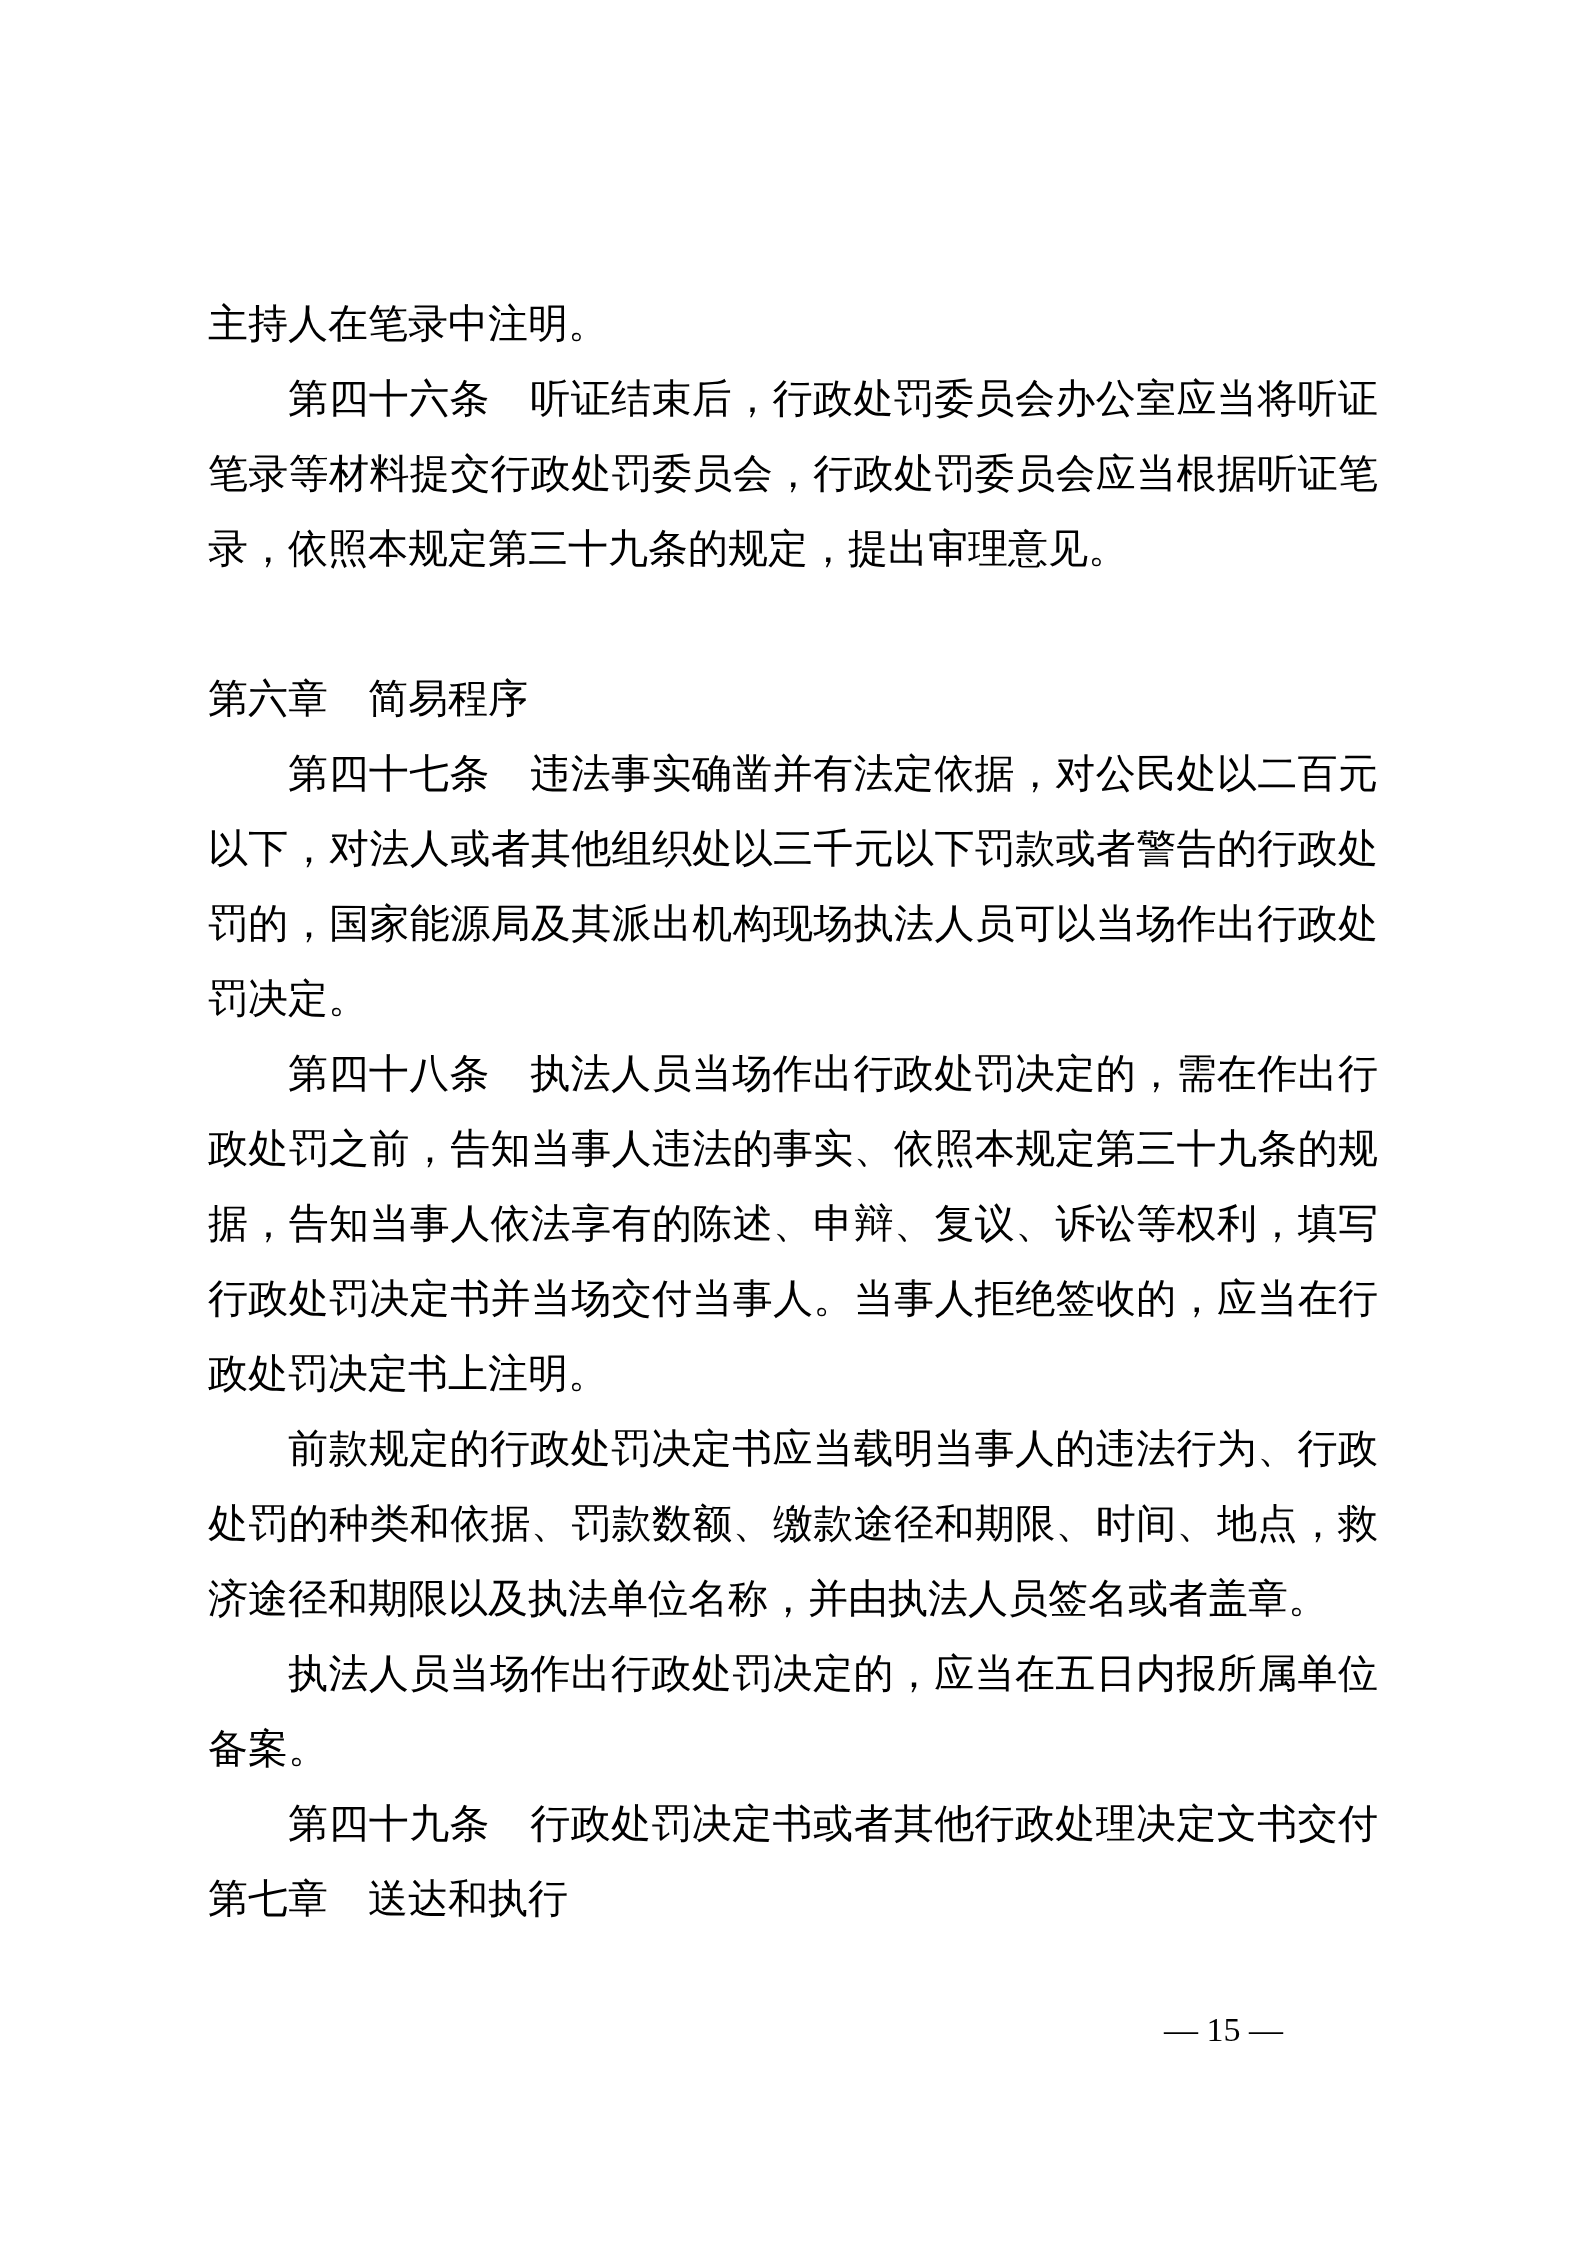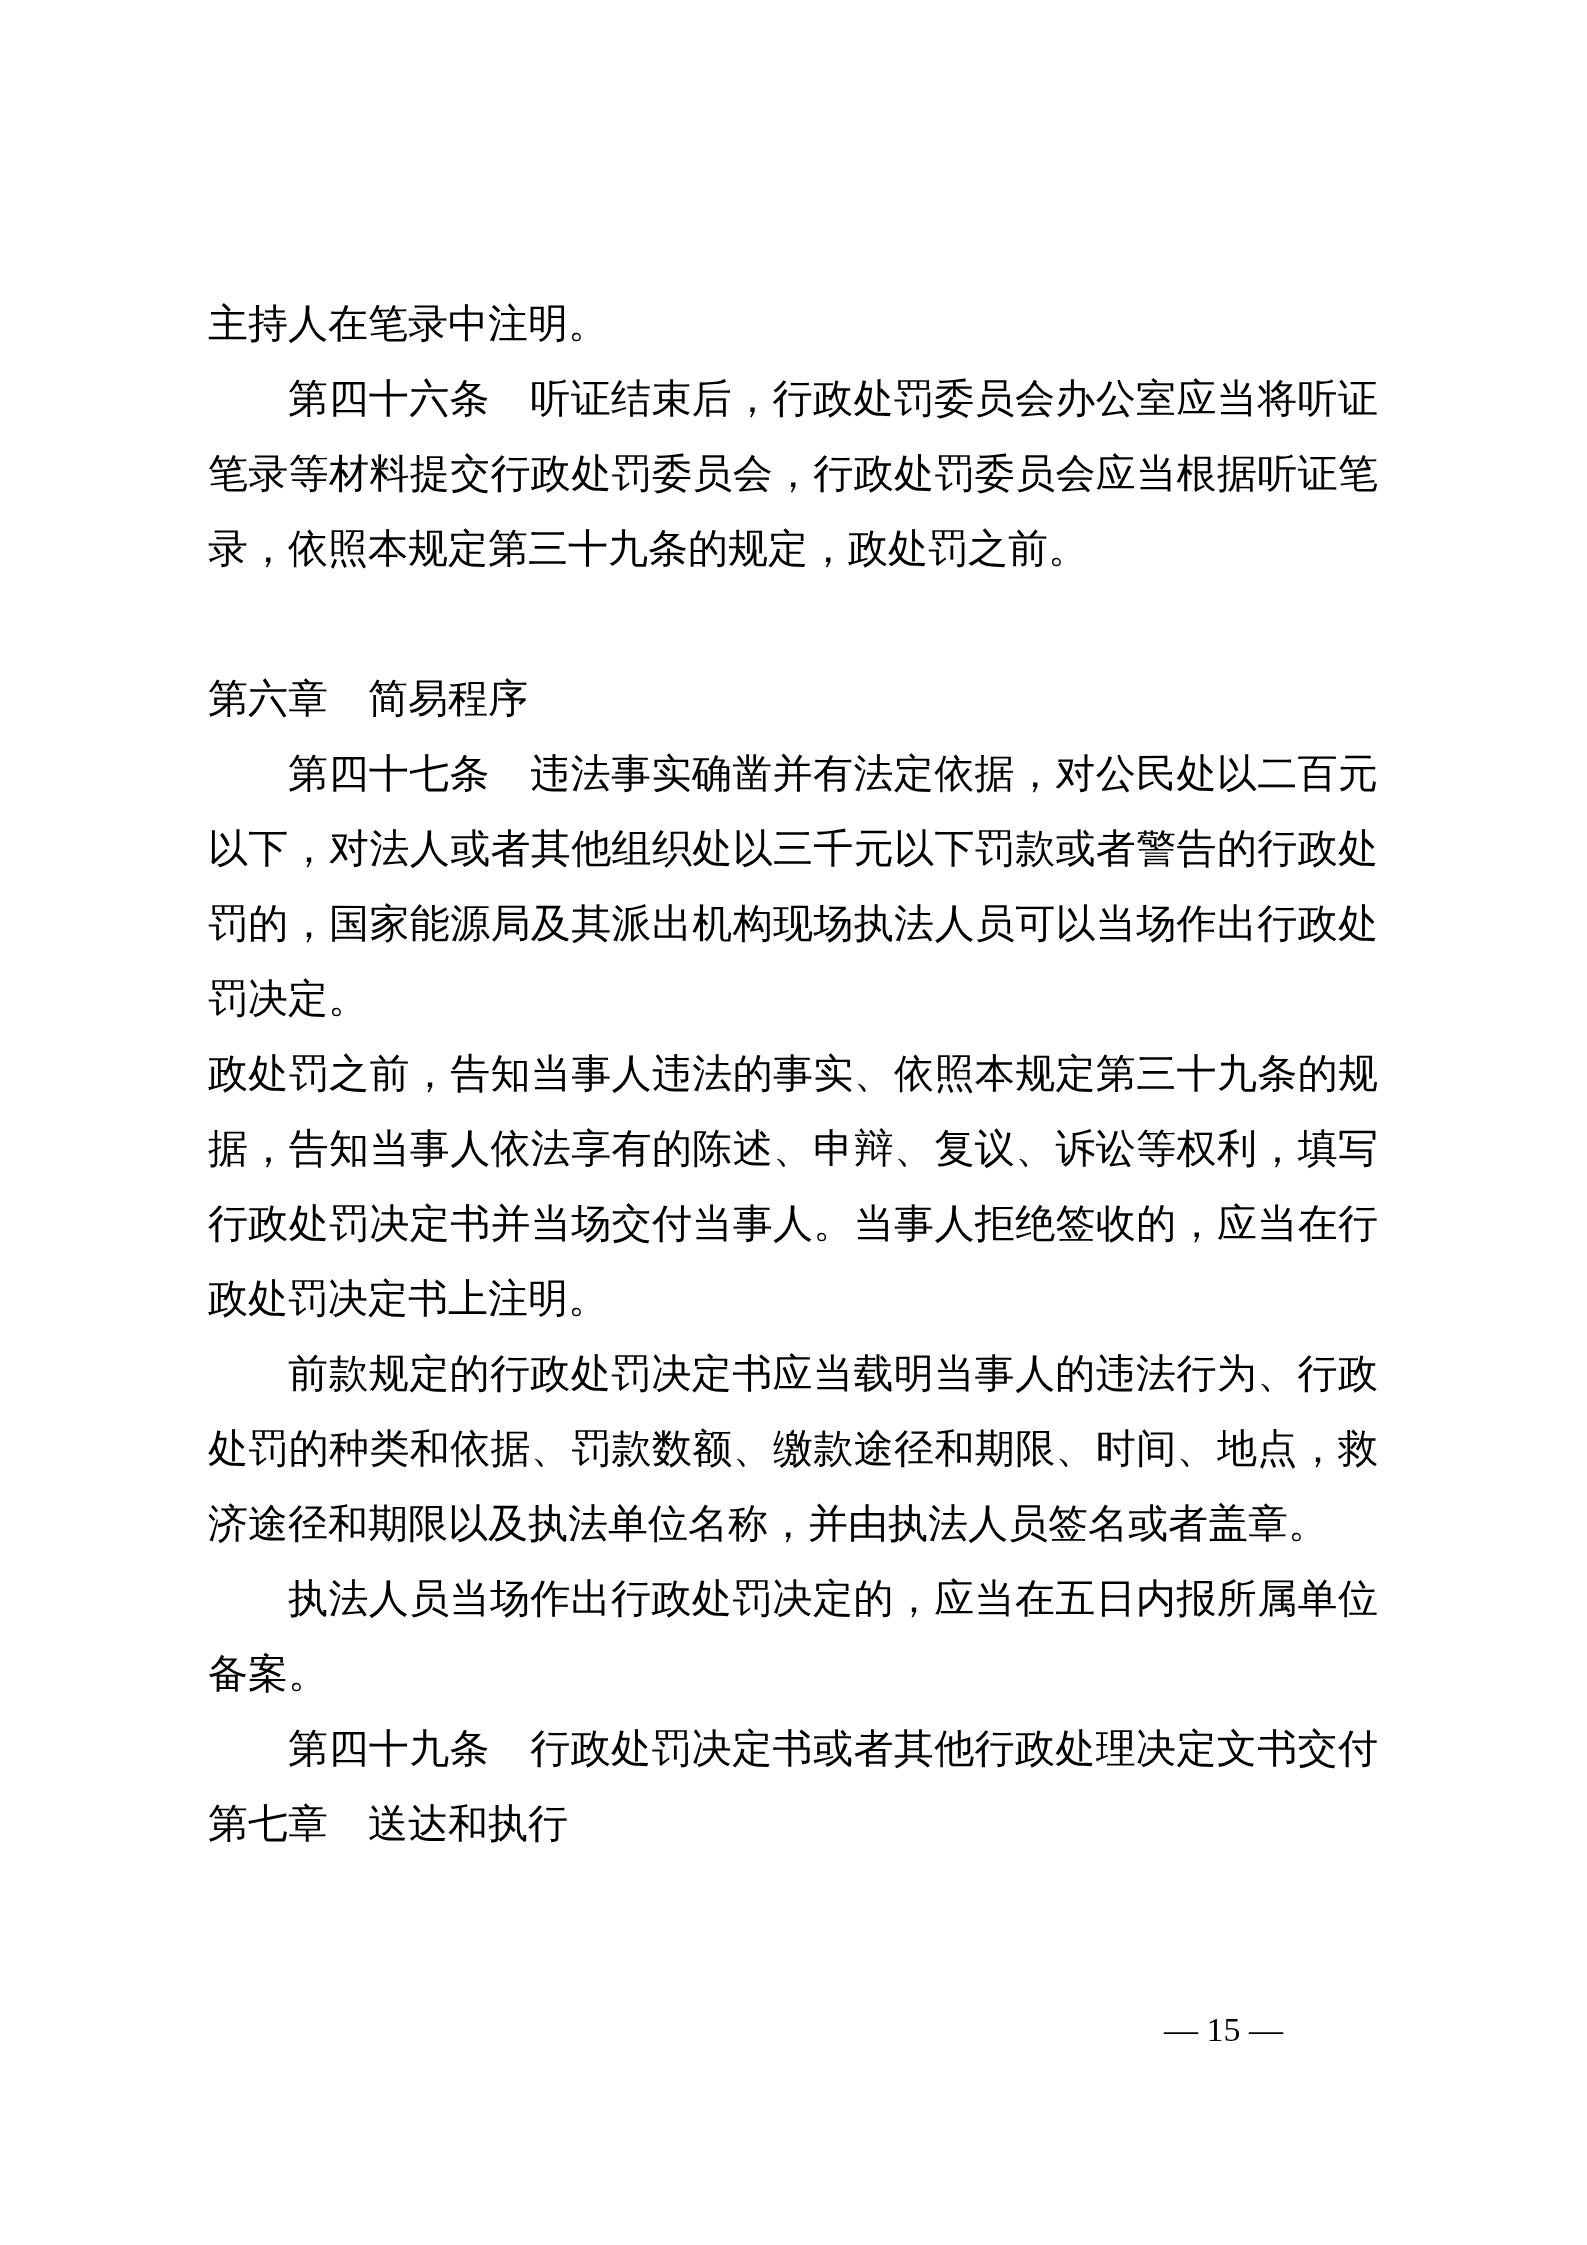--- a/index.html
+++ b/index.html
@@ -59,27 +59,28 @@
   }
 </style>
 </head>
 <body>
 
 <div class="page">
   <div class="doc-body">
       <div class="line end">主持人在笔录中注明。</div>
       <div class="line indent">第四十六条　听证结束后，行政处罚委员会办公室应当将听证</div>
       <div class="line full">笔录等材料提交行政处罚委员会，行政处罚委员会应当根据听证笔</div>
-      <div class="line end">录，依照本规定第三十九条的规定，政处罚之前。</div>
+      <div class="line end">录，依照本规定第三十九条的规定，提出审理意见。</div>
       <div class="line blank"></div>
       <div class="line heading">第六章　简易程序</div>
       <div class="line indent">第四十七条　违法事实确凿并有法定依据，对公民处以二百元</div>
       <div class="line full">以下，对法人或者其他组织处以三千元以下罚款或者警告的行政处</div>
       <div class="line full">罚的，国家能源局及其派出机构现场执法人员可以当场作出行政处</div>
       <div class="line end">罚决定。</div>
+      <div class="line indent">第四十八条　执法人员当场作出行政处罚决定的，需在作出行</div>
       <div class="line full">政处罚之前，告知当事人违法的事实、依照本规定第三十九条的规定</div>
       <div class="line full">据，告知当事人依法享有的陈述、申辩、复议、诉讼等权利，填写</div>
       <div class="line full">行政处罚决定书并当场交付当事人。当事人拒绝签收的，应当在行</div>
       <div class="line end">政处罚决定书上注明。</div>
       <div class="line indent">前款规定的行政处罚决定书应当载明当事人的违法行为、行政</div>
       <div class="line full">处罚的种类和依据、罚款数额、缴款途径和期限、时间、地点，救</div>
       <div class="line end">济途径和期限以及执法单位名称，并由执法人员签名或者盖章。</div>
       <div class="line indent">执法人员当场作出行政处罚决定的，应当在五日内报所属单位</div>
       <div class="line end">备案。</div>
       <div class="line indent">第四十九条　行政处罚决定书或者其他行政处理决定文书交付</div>

